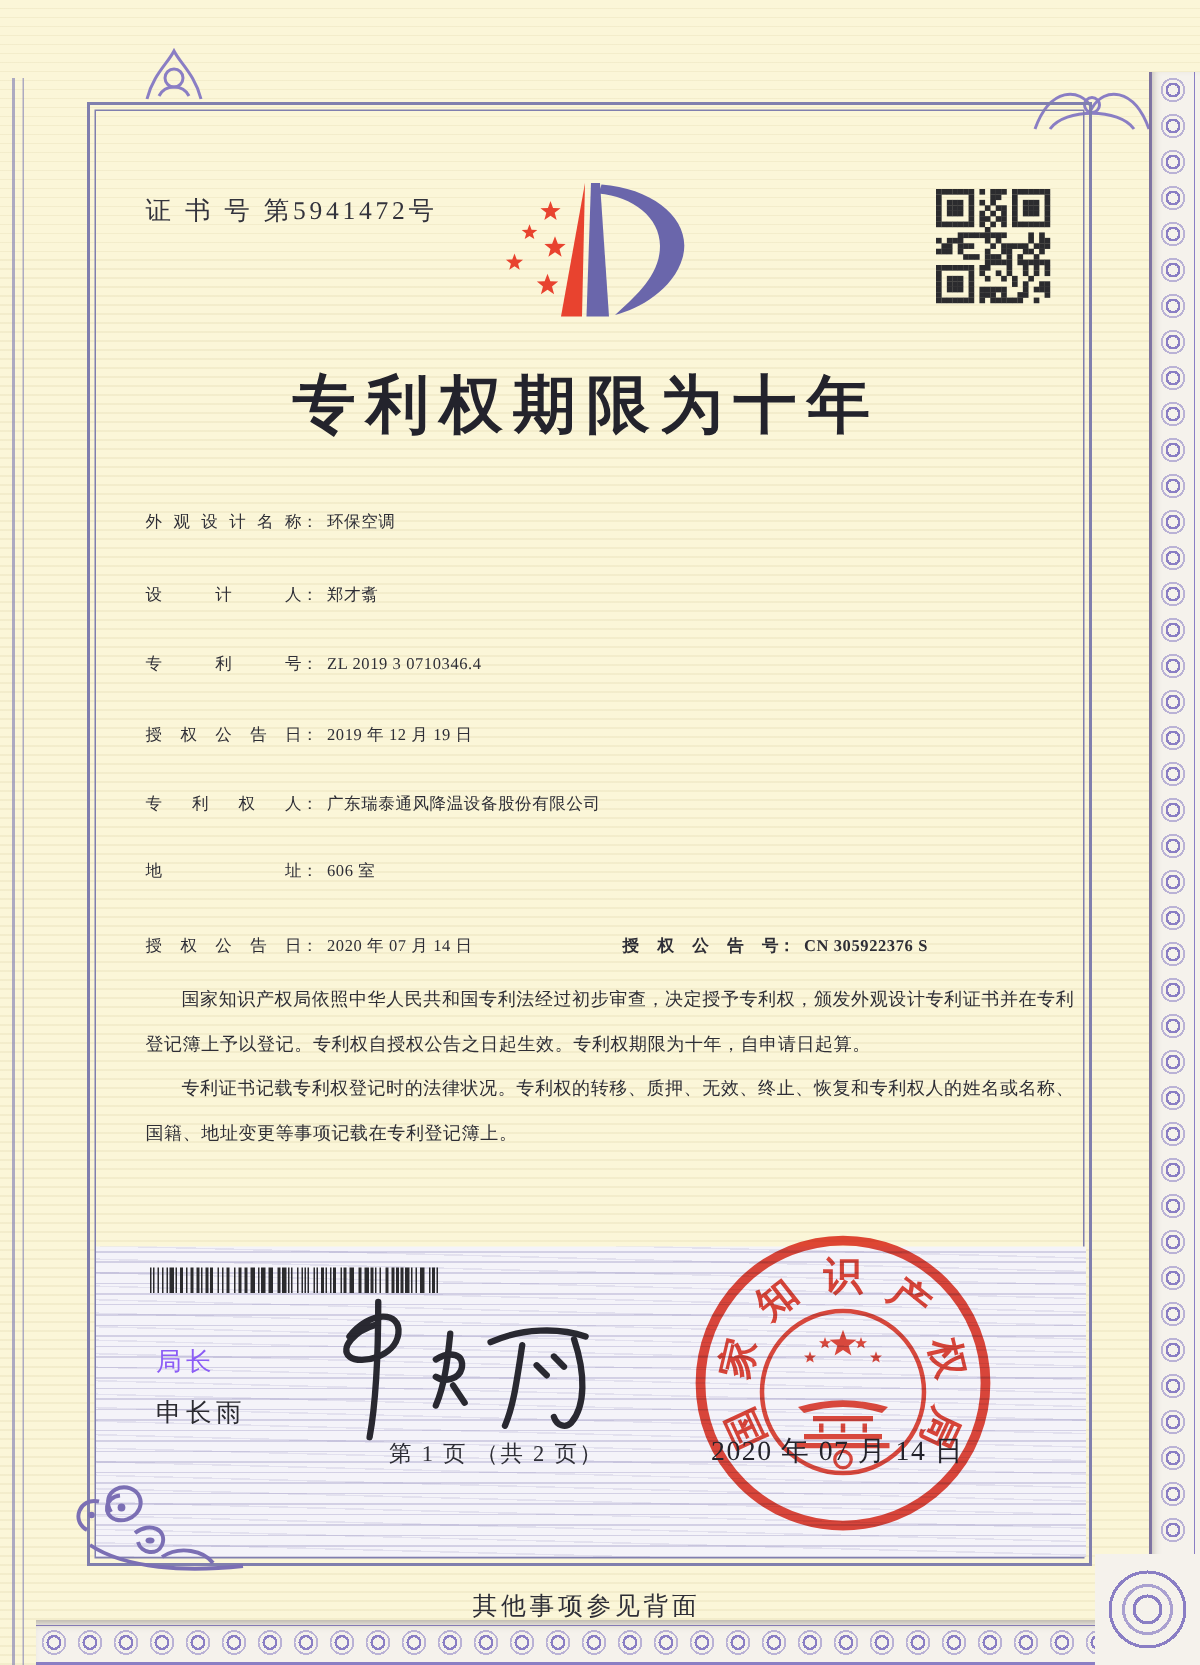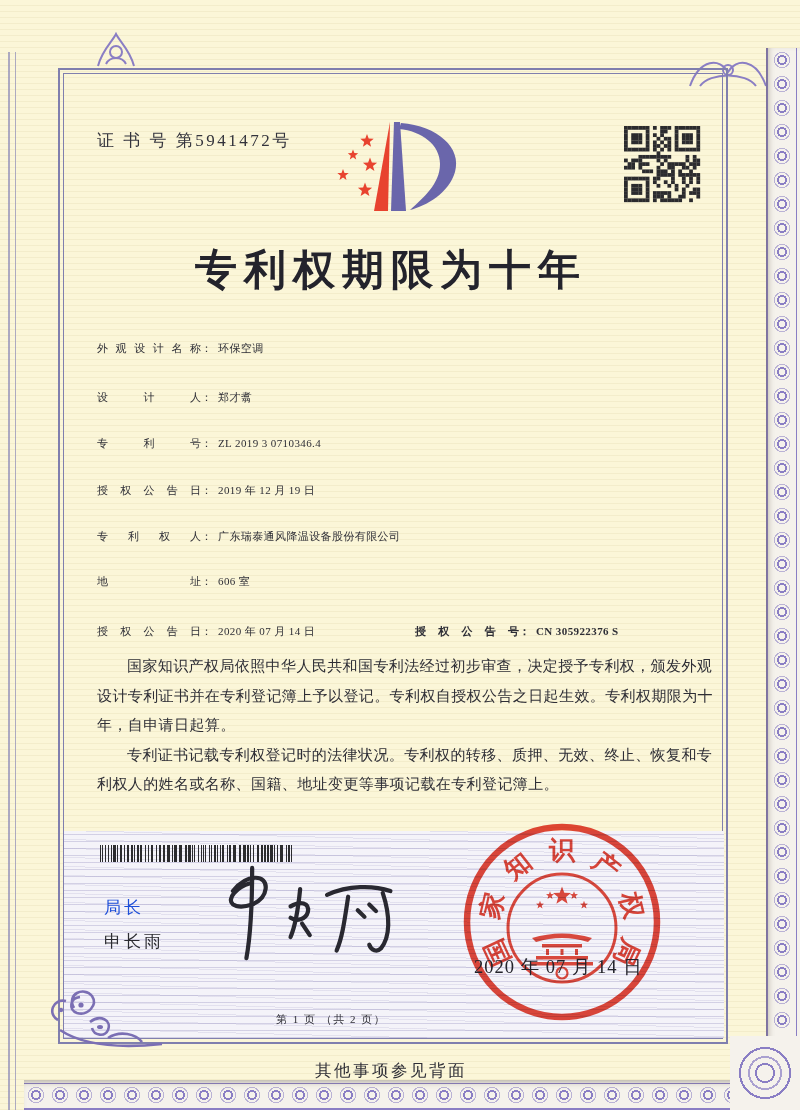--- a/index.html
+++ b/index.html
@@ -61,30 +61,30 @@
   }
 
   
   .certno{left:97px;top:129px;font-size:17px;letter-spacing:2.5px;color:#33333c;z-index:3;font-family:Liberation Serif, serif;}
   .title{left:58px;top:242px;width:666px;text-align:center;font-size:42px;font-weight:700;letter-spacing:7px;color:#23232c;z-index:3;}
   .row{left:97px;width:624px;font-size:11px;z-index:3;line-height:23px;}
   .lbl{display:inline-block;width:104px;text-align:justify;text-align-last:justify;vertical-align:top;}
   .colon{vertical-align:top;}
   .val{display:inline-block;margin-left:6px;vertical-align:top;letter-spacing:.4px;}
   .col2{position:absolute;left:318px;top:0;font-weight:bold;}
-  .paras{left:97px;top:652px;width:622px;font-size:15px;line-height:29.5px;z-index:3;font-family:Liberation Serif, serif;}
+  .paras{left:97px;top:652px;width:622px;font-size:12px;line-height:29.5px;z-index:3;font-family:Liberation Serif, serif;}
   .paras p{margin:0;text-indent:2em;letter-spacing:.4px;}
   .barcode{left:100px;top:845px;height:17px;z-index:3;font-size:0;}
   .barcode span{display:inline-block;height:17px;background:#2b2b2e;vertical-align:top;}
-  .officer-title{left:104px;top:896px;font-family:"Liberation Sans","DejaVu Sans",sans-serif;font-size:17px;letter-spacing:3px;color:#1d4ed8;z-index:3;}
+  .officer-title{left:104px;top:896px;font-family:"Liberation Sans","DejaVu Sans",sans-serif;font-size:17px;letter-spacing:3px;color:#8b5cf6;z-index:3;}
   .officer-name{left:104px;top:930px;font-family:"Liberation Sans","DejaVu Sans",sans-serif;font-size:17px;letter-spacing:3px;color:#2b2b31;z-index:3;}
   .signature{left:208px;top:862px;z-index:3;}
   .seal{left:452px;top:810px;z-index:3;mix-blend-mode:multiply;}
   .sealdate{left:474px;top:954px;font-size:18.5px;letter-spacing:1px;color:#23232b;z-index:4;}
-  .pagenum{left:58px;top:1012px;width:546px;text-align:center;font-size:11px;letter-spacing:1.5px;z-index:3;}
+  .pagenum{left:58px;top:960px;width:546px;text-align:center;font-size:15px;letter-spacing:1.5px;z-index:3;}
   .backnote{left:58px;top:1060px;width:666px;text-align:center;font-size:16.5px;letter-spacing:2.5px;z-index:3;}
   .flourish{left:44px;top:984px;z-index:5;}
 </style>
 </head>
 <body>
 
 <div class="abs right-strip"></div>
 <div class="abs bottom-strip"></div>
 <div class="abs corner-block"></div>
 <div class="abs left-edge"></div>

